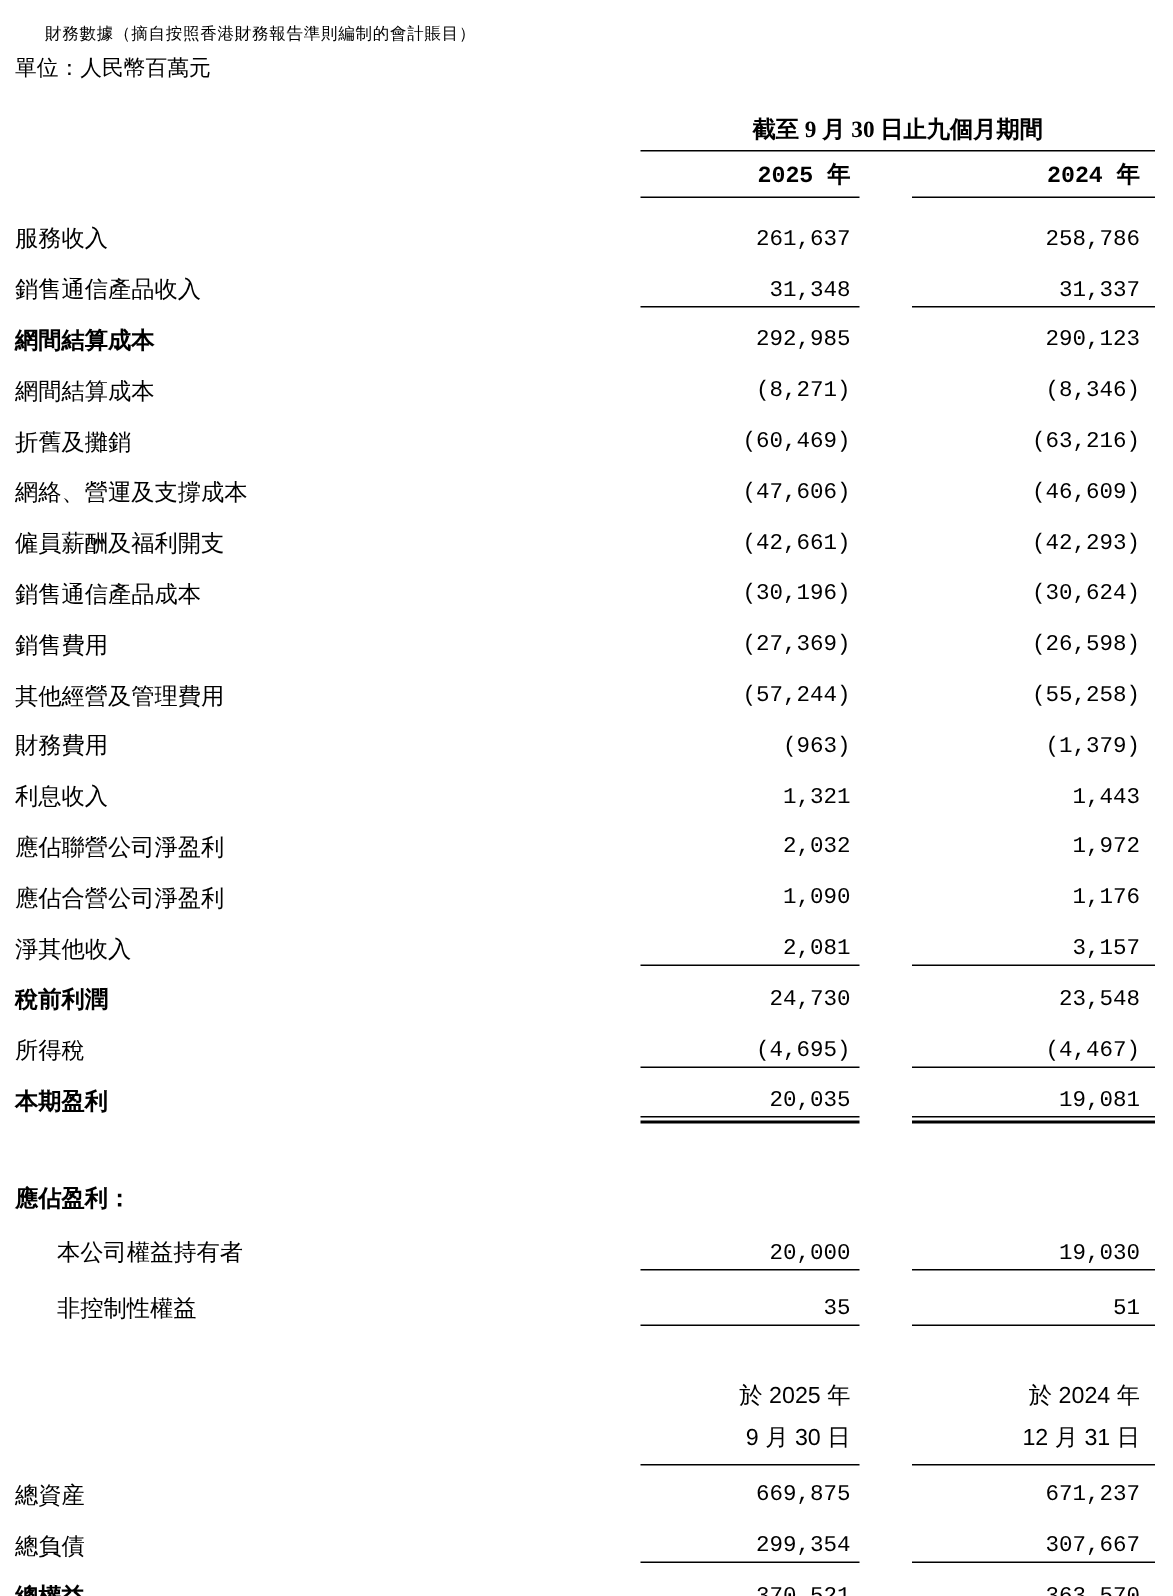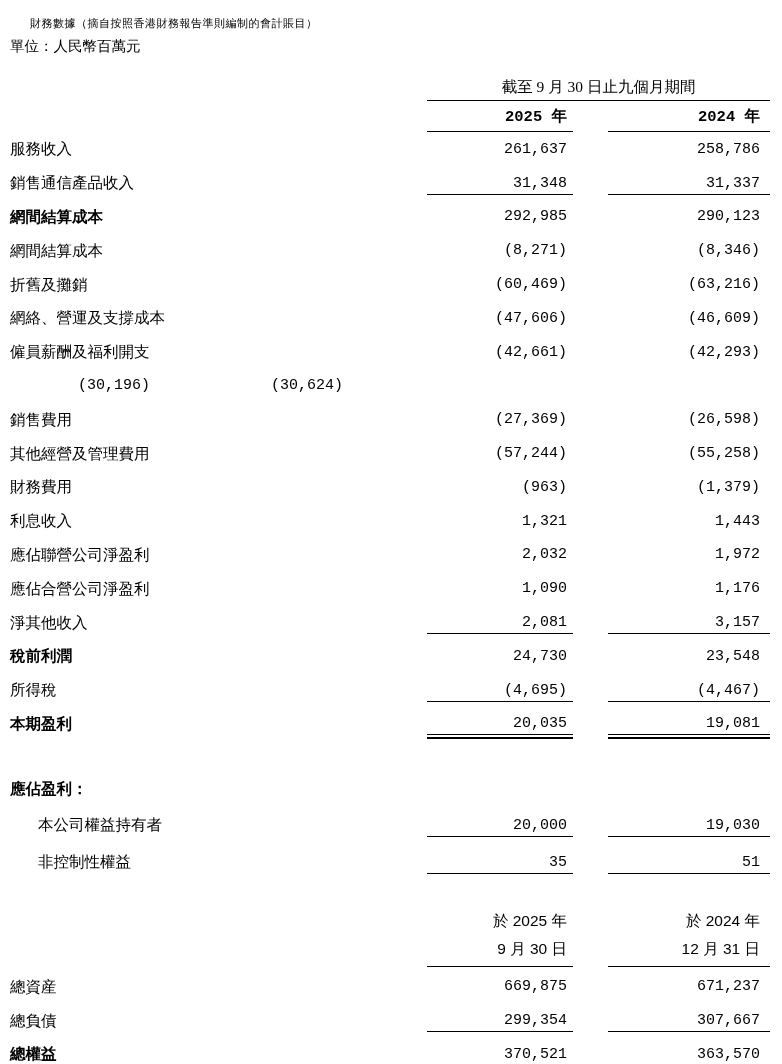--- a/index.html
+++ b/index.html
@@ -48,36 +48,36 @@
   .cell.c24 { width: 162px; margin-left: 35px; padding-right: 10px; }
   
   .span-head {
     display: flex;
     margin-top: 17px;
   }
   .span-head .gap { flex: 1; }
   .span-head .span-box {
     width: 343px;
     text-align: center;
-    font-weight: 400;
+    font-weight: 700;
     font-size: 15.5px;
     line-height: 25px;
     border-bottom: 1.6px solid #000;
     padding-bottom: 1px;
   }
   .col-head-row { display: flex; align-items: center; height: 32px; }
   .col-head-row .cell {
     font-weight: 700;
     border-bottom: 1.6px solid #000;
     height: 30px;
     line-height: 30px;
     font-size: 15.5px;
   }
   
-  .rows { margin-top: 0; }
+  .rows { margin-top: 10px; }
   .row {
     display: flex;
     align-items: center;
     height: 33.8px;
   }
   .row.tall { height: 37px; }
   .row.heading-row { height: 36px; margin-top: 12px; }
   .row.bold .lbl { font-weight: 700; }
   .row.indent .lbl { padding-left: 28px; }
   .row.rule-single .cell { border-bottom: 1.6px solid #000; }
@@ -161,20 +161,21 @@
         <div class="lbl">網絡、營運及支撐成本</div>
         <div class="cell c25">(47,606)</div>
         <div class="cell c24">(46,609)</div>
       </div>
       <div class="row">
         <div class="lbl">僱員薪酬及福利開支</div>
         <div class="cell c25">(42,661)</div>
         <div class="cell c24">(42,293)</div>
       </div>
       <div class="row">
+        <div class="lbl">銷售通信產品成本</div>
         <div class="cell c25">(30,196)</div>
         <div class="cell c24">(30,624)</div>
       </div>
       <div class="row">
         <div class="lbl">銷售費用</div>
         <div class="cell c25">(27,369)</div>
         <div class="cell c24">(26,598)</div>
       </div>
       <div class="row">
         <div class="lbl">其他經營及管理費用</div>

